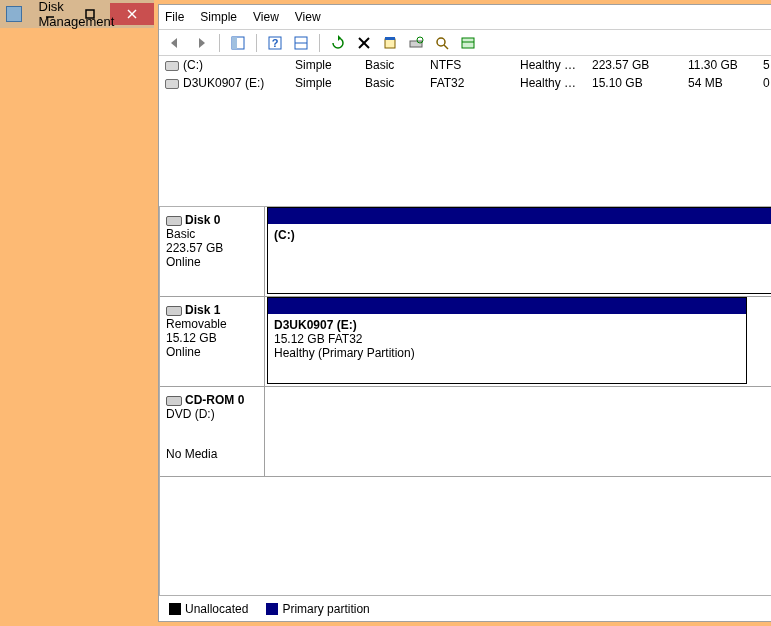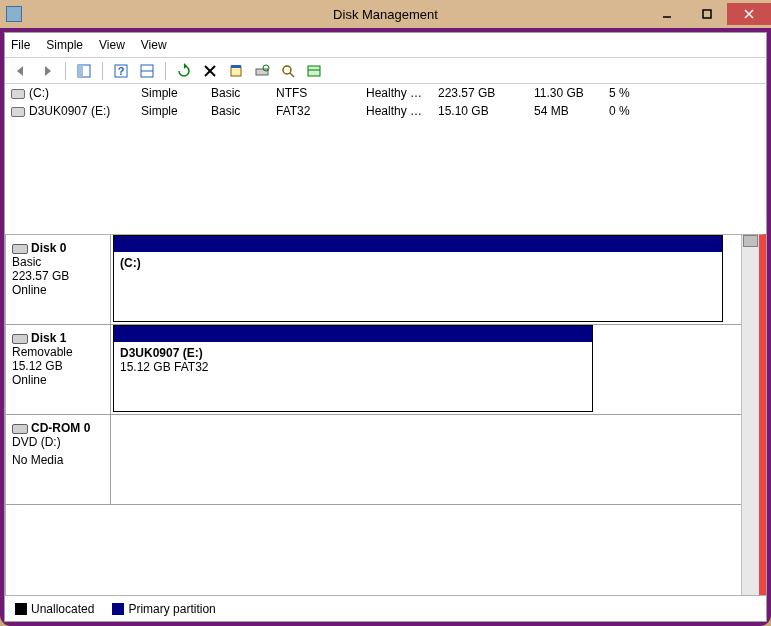--- a/index.html
+++ b/index.html
@@ -7,24 +7,23 @@
   font-family: "Segoe UI", Tahoma, sans-serif;
   font-size: 12px;
   background: #c8a878;
   width: 771px;
   height: 626px;
   overflow: hidden;
 }
 .window {
   width: 771px;
   height: 626px;
-  background: #701a75;
-  display: flex;
-  flex-direction: column;
-  border-radius: 11px;
+  background: #fdba74;
+  display: flex;
+  flex-direction: row;
 }
 .titlebar {
   height: 28px;
   background: #d8b890;
   display: flex;
   align-items: center;
   padding: 0 0 0 6px;
   position: relative;
 }
 .titlebar .app-icon {
@@ -381,29 +380,30 @@
               <div>Removable</div>
               <div>15.12 GB</div>
               <div style="margin-top:0px">Online</div>
             </div>
             <div class="part-area">
               <div class="part" style="max-width: 480px;">
                 <div class="part-stripe"></div>
                 <div class="part-body">
                   <div class="pname">D3UK0907  (E:)</div>
                   <div>15.12 GB FAT32</div>
+                  <div>Healthy (Primary Partition)</div>
                 </div>
               </div>
             </div>
           </div>
           <div class="disk-row">
             <div class="disk-side">
               <div class="dtitle"><span class="dicon"></span>CD-ROM 0</div>
               <div>DVD (D:)</div>
-              <div style="margin-top:4px">No Media</div>
+              <div style="margin-top:26px">No Media</div>
             </div>
             <div class="part-area"></div>
           </div>
         </div>
       <div class="scrolltrack">
         <div class="scrollthumb"></div>
       </div>
     </div>
 
     <div class="legend">

